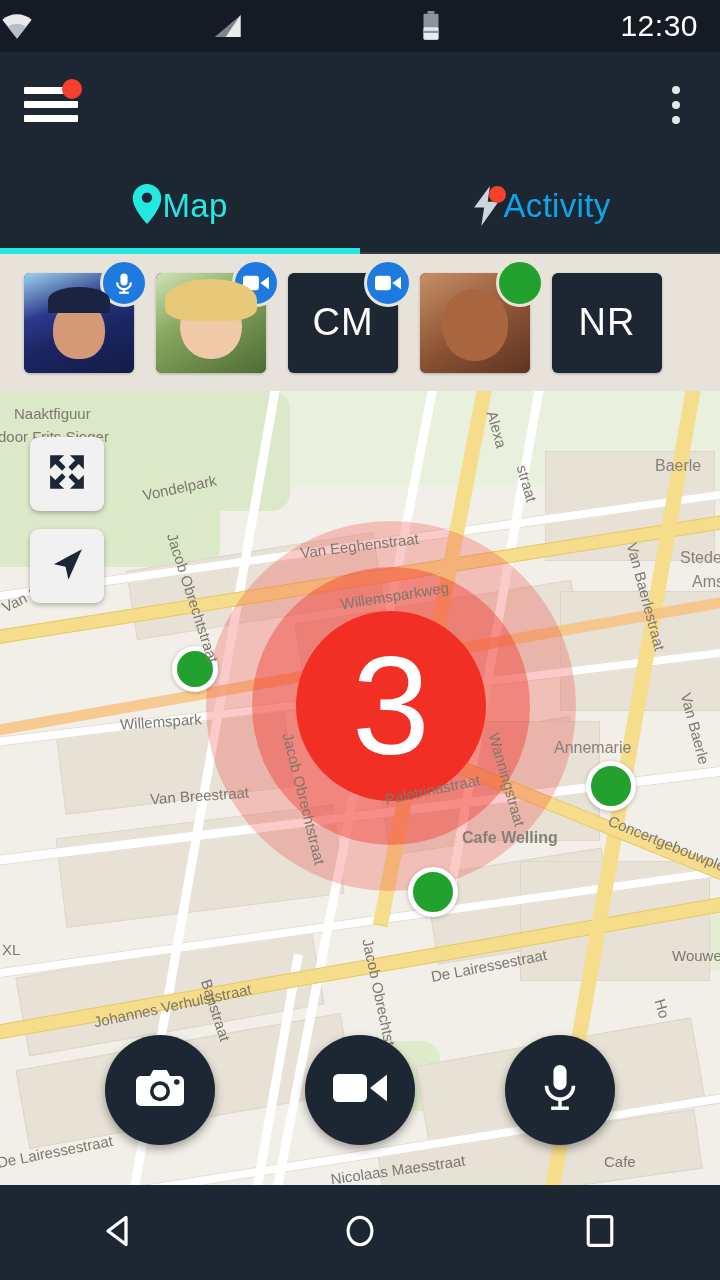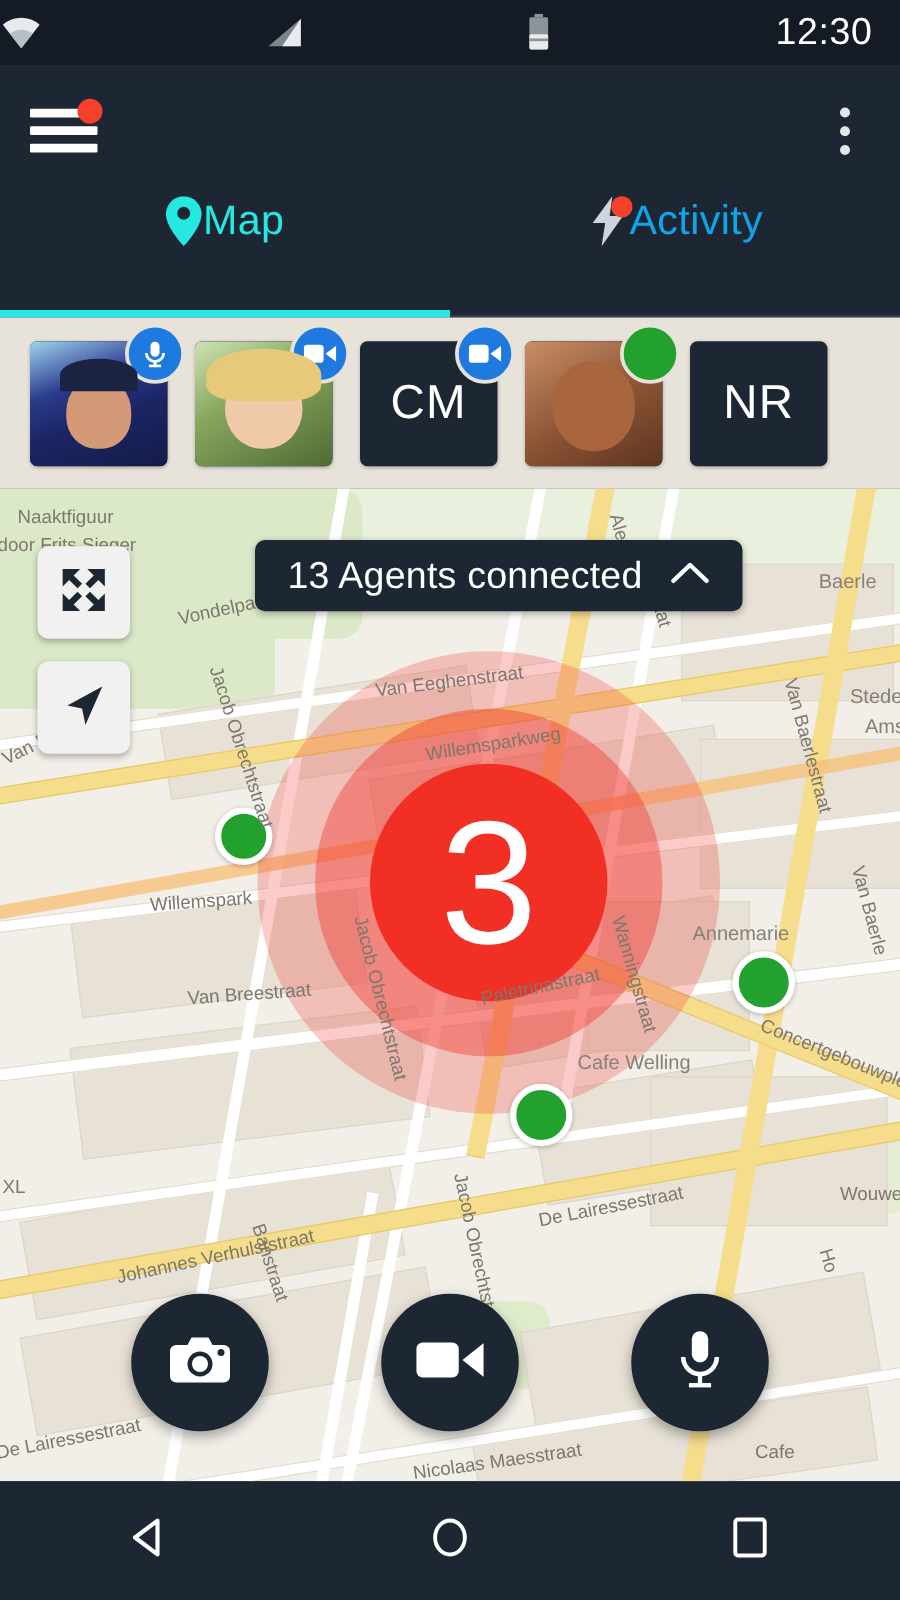--- a/index.html
+++ b/index.html
@@ -52,21 +52,21 @@
     align-items:center;justify-content:center;gap:7px;cursor:pointer;
   }
   .dot{ width:8px;height:8px;border-radius:50%;background:#e4e7ea;}
 
   
   #tab-bar{
     height:97px;width:720px;background:#1d2733;
     display:flex;position:relative;
   }
   .tab{
-    flex:1;display:flex;justify-content:center;
+    flex:1;display:flex;align-items:center;justify-content:center;
     cursor:pointer;position:relative;
   }
   .tab-label{ font-size:33px; letter-spacing:.3px;}
   .tab.active .tab-label{ color:#25e8e0;}
   .tab.inactive .tab-label{ color:#0ea5e9;}
   #tab-indicator{
     position:absolute;bottom:0;left:0;width:360px;height:6px;background:#25e8e0;
   }
   #tab-underline-rest{
     position:absolute;bottom:0;left:360px;width:360px;height:2px;background:#313d4b;
@@ -373,21 +373,21 @@
   <div class="maplabel" style="left:384px;top:390px;transform:rotate(-12deg);">Paletrinastraat</div>
   <div class="maplabel" style="left:502px;top:340px;transform:rotate(74deg);transform-origin:left top;">Wanningstraat</div>
   <div class="maplabel" style="left:500px;top:18px;transform:rotate(74deg);transform-origin:left top;">Alexa</div>
   <div class="maplabel" style="left:530px;top:72px;transform:rotate(74deg);transform-origin:left top;">straat</div>
   <div class="poi-label" style="left:655px;top:66px;">Baerle</div>
   <div class="poi-label" style="left:680px;top:158px;">Stedelij</div>
   <div class="poi-label" style="left:692px;top:182px;">Ams</div>
   <div class="maplabel" style="left:640px;top:150px;transform:rotate(75deg);transform-origin:left top;">Van Baerlestraat</div>
   <div class="maplabel" style="left:694px;top:300px;transform:rotate(75deg);transform-origin:left top;">Van Baerle</div>
   <div class="poi-label" style="left:554px;top:348px;">Annemarie</div>
-  <div class="poi-label" style="left:462px;top:451px;">Cafe Welling</div>
+  <div class="poi-label" style="left:462px;top:438px;font-weight:bold;">Cafe Welling</div>
   <div class="maplabel" style="left:604px;top:446px;transform:rotate(22deg);">Concertgebouwplein</div>
   <div class="maplabel" style="left:672px;top:556px;">Wouwer</div>
   <div class="maplabel" style="left:2px;top:550px;">XL</div>
   <div class="maplabel" style="left:92px;top:606px;transform:rotate(-12deg);">Johannes Verhulststraat</div>
   <div class="maplabel" style="left:214px;top:586px;transform:rotate(72deg);transform-origin:left top;">Banstraat</div>
   <div class="maplabel" style="left:376px;top:546px;transform:rotate(78deg);transform-origin:left top;">Jacob Obrechtstraat</div>
   <div class="maplabel" style="left:430px;top:566px;transform:rotate(-11deg);">De Lairessestraat</div>
   <div class="maplabel" style="left:-4px;top:752px;transform:rotate(-11deg);">De Lairessestraat</div>
   <div class="maplabel" style="left:330px;top:770px;transform:rotate(-8deg);">Nicolaas Maesstraat</div>
   <div class="maplabel" style="left:604px;top:762px;">Cafe</div>
@@ -404,28 +404,20 @@
     </span>
   </div>
   <div class="map-ctrl" id="locate-control">
     <span>
       <svg width="42" height="42" viewBox="0 0 24 24">
         <path d="M20.5 3.5 L4.5 12.2 L11.2 13.6 L12.8 21 Z" fill="#1d2733"></path>
       </svg>
     </span>
   </div>
 
-  <div id="agents-banner">
-    <span id="agents-banner-label">13 Agents connected</span>
-    <span>
-      <svg width="32" height="20" viewBox="0 0 24 14">
-          <path d="M2 12 L12 2.5 L22 12" stroke="#ffffff" stroke-width="2.6" fill="none" stroke-linecap="round" stroke-linejoin="round"></path>
-        </svg>
-    </span>
-  </div>
 
   <div class="fab" id="fab-camera">
     <span>
       <svg width="52" height="44" viewBox="0 0 26 22">
         <rect x="1" y="5" width="24" height="15" rx="2.5" fill="#fff"></rect>
         <path d="M8 5 L9.6 2 L16.4 2 L18 5 Z" fill="#fff"></path>
         <circle cx="13" cy="12.6" r="5" fill="#1d2733"></circle>
         <circle cx="13" cy="12.6" r="3.2" fill="#fff"></circle>
         <circle cx="21.4" cy="8" r="1.4" fill="#1d2733"></circle>
       </svg>

